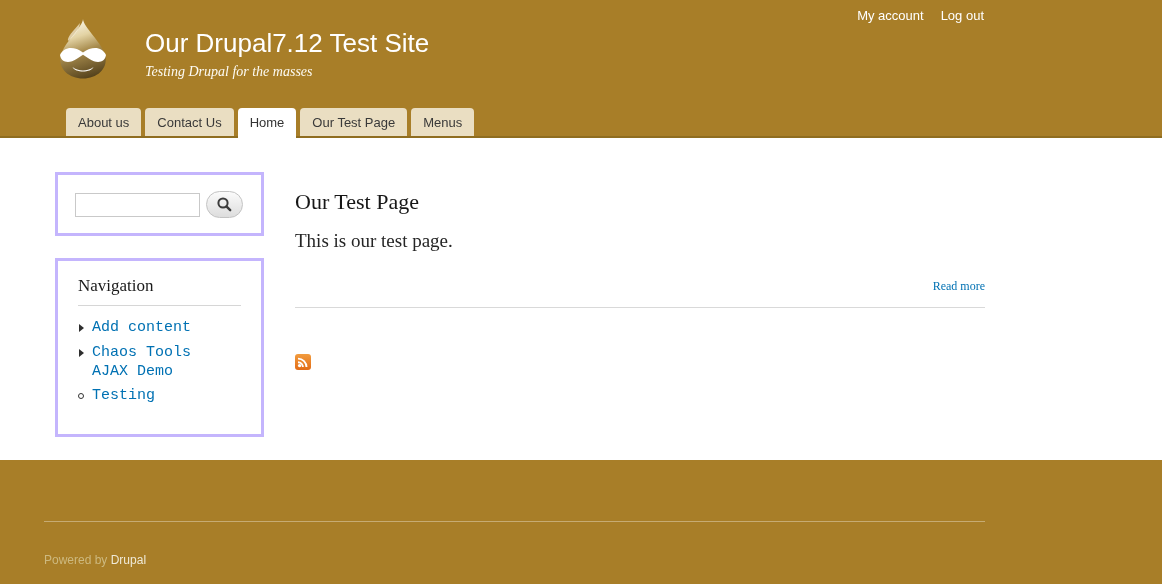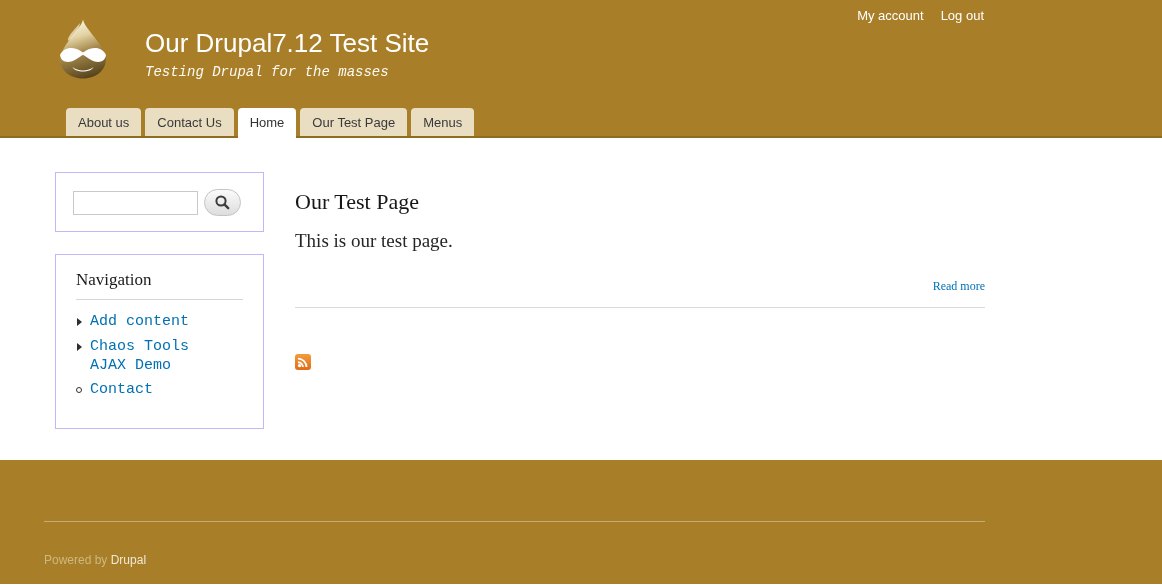--- a/index.html
+++ b/index.html
@@ -47,21 +47,21 @@
   .site-name {
     display: block;
     color: #ffffff;
     font-size: 26px;
     line-height: 1.1;
     font-weight: normal;
   }
   .site-slogan {
     margin-top: 6px;
     color: #fdfbf3;
-    font-family: Liberation Mono, monospace;
+    font-family: Liberation Serif, serif;
     font-style: italic;
     font-size: 14px;
   }
   .tabs {
     position: absolute;
     left: 26px;
     bottom: 0;
     display: flex;
     align-items: flex-end;
     gap: 4px;
@@ -87,21 +87,21 @@
   
   .main-area { background: #ffffff; height: 322px; }
   .layout {
     display: flex;
     align-items: flex-start;
     margin-left: 40px;
     width: 945px;
   }
   .sidebar { width: 209px; margin: 34px 0 0 15px; }
   .block {
-    border: 1px solid #c4b5fd;
+    border: 3px solid #c4b5fd;
     background: #ffffff;
   }
   .search-block { padding: 16px 17px 15px; }
   .search-form { display: flex; align-items: center; gap: 6px; }
   .search-form input {
     width: 125px;
     height: 24px;
     border: 1px solid #c9c9c9;
     padding: 2px 5px;
     font-size: 13px;
@@ -281,21 +281,21 @@
           <li>
             <span class="bullet-arrow"></span>
             <a>Add content</a>
           </li>
           <li>
             <span class="bullet-arrow"></span>
             <a>Chaos Tools AJAX Demo</a>
           </li>
           <li>
             <span class="bullet-circle"></span>
-            <a>Contact</a>
+            <a>Testing</a>
           </li>
         </ul>
       </div>
 
     </aside>
 
     <section class="content">
       <h1>Our Test Page</h1>
       <p class="body-text">This is our test page.</p>
       <div class="read-more">

